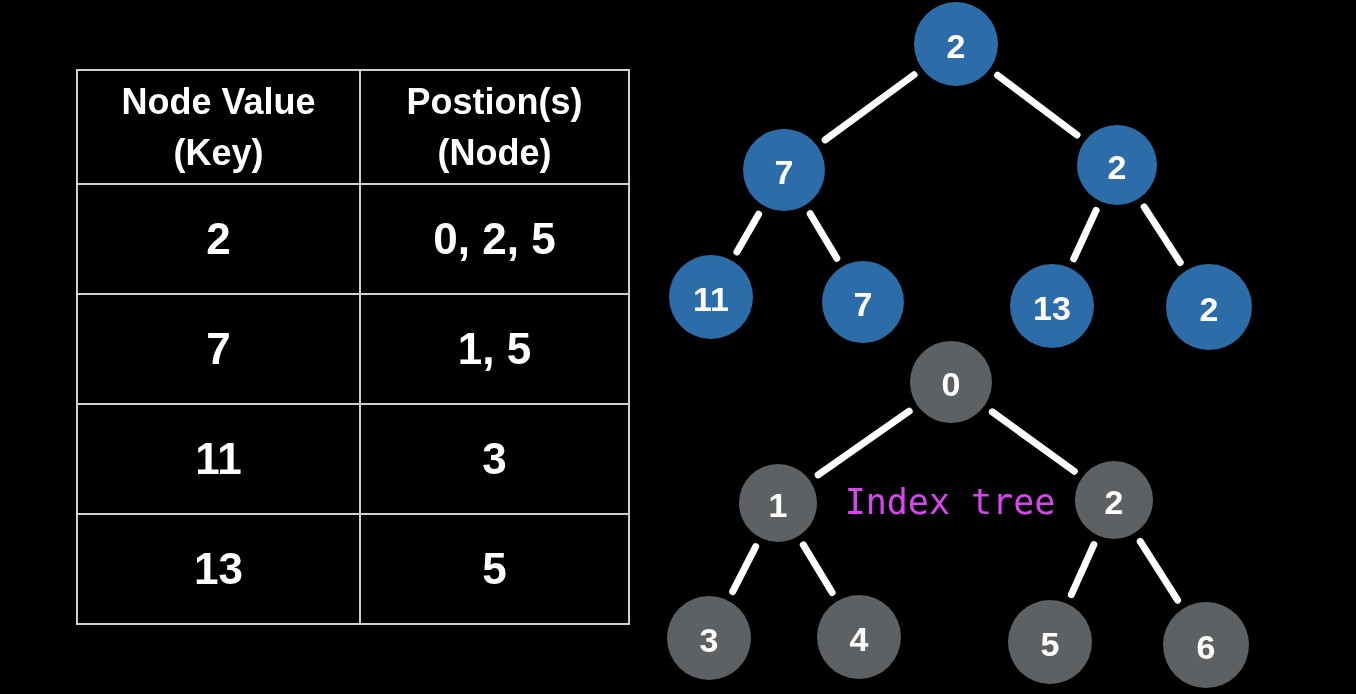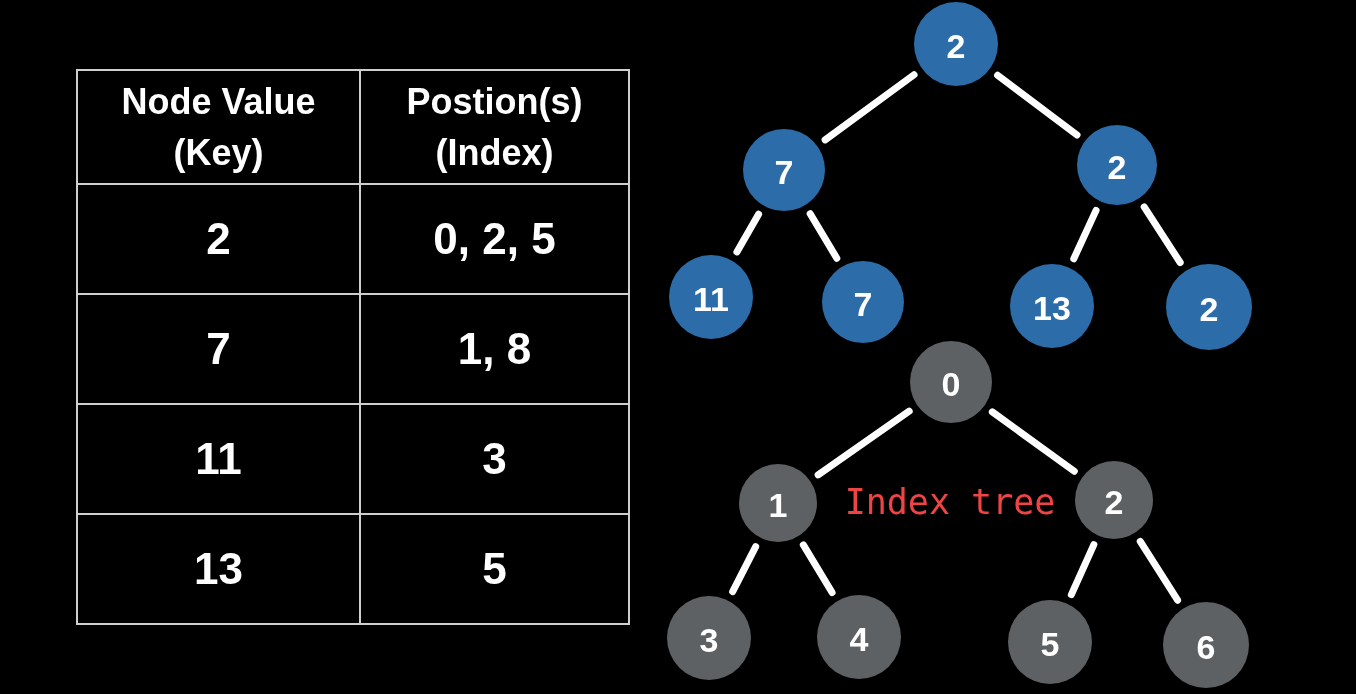--- a/index.html
+++ b/index.html
@@ -60,21 +60,21 @@
     font-weight: bold;
     fill: #ffffff;
   }
   .index-label {
     position: absolute;
     left: 950px;
     top: 502px;
     transform: translate(-50%, -50%);
     font-family: "DejaVu Sans Mono", monospace;
     font-size: 35px;
-    color: #ef4444;
+    color: #d946ef;
     white-space: nowrap;
   }
 </style>
 </head>
 <body>
 
 <div class="stage">
 
   <table class="kv-table">
     <colgroup>
@@ -82,32 +82,32 @@
       <col class="value-col">
     </colgroup>
     <thead>
       <tr>
         <th>
           <div>Node Value</div>
           <div>(Key)</div>
         </th>
         <th>
           <div>Postion(s)</div>
-          <div>(Index)</div>
+          <div>(Node)</div>
         </th>
       </tr>
     </thead>
     <tbody id="table-body">
         <tr>
           <td>2</td>
           <td>0, 2, 5</td>
         </tr>
         <tr>
           <td>7</td>
-          <td>1, 8</td>
+          <td>1, 5</td>
         </tr>
         <tr>
           <td>11</td>
           <td>3</td>
         </tr>
         <tr>
           <td>13</td>
           <td>5</td>
         </tr>
       </tbody>

